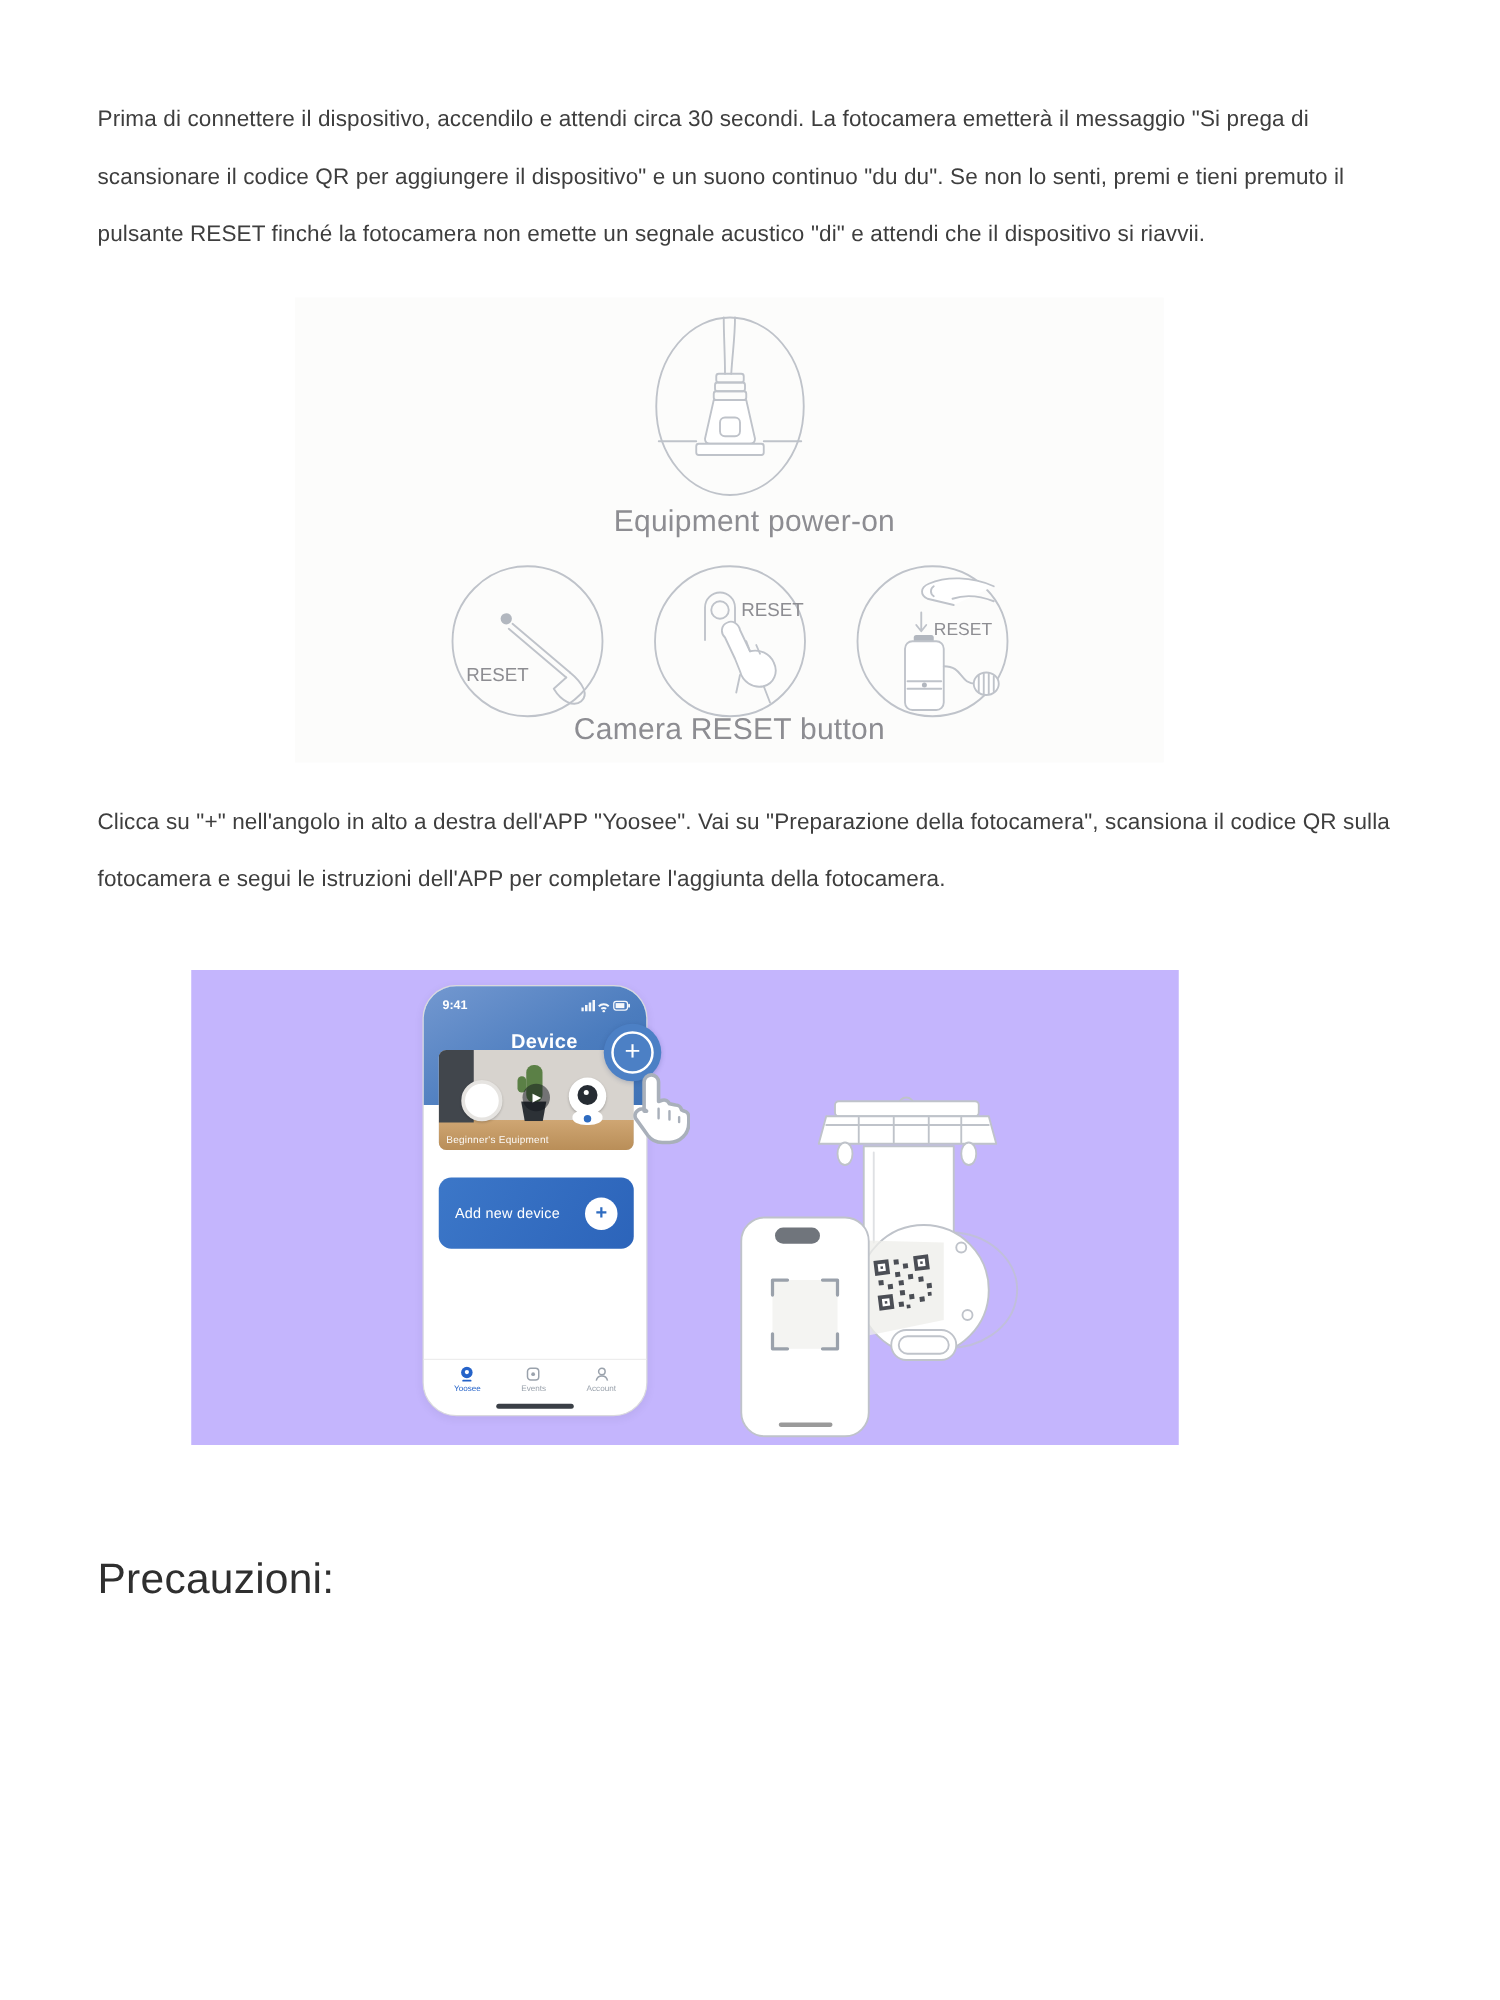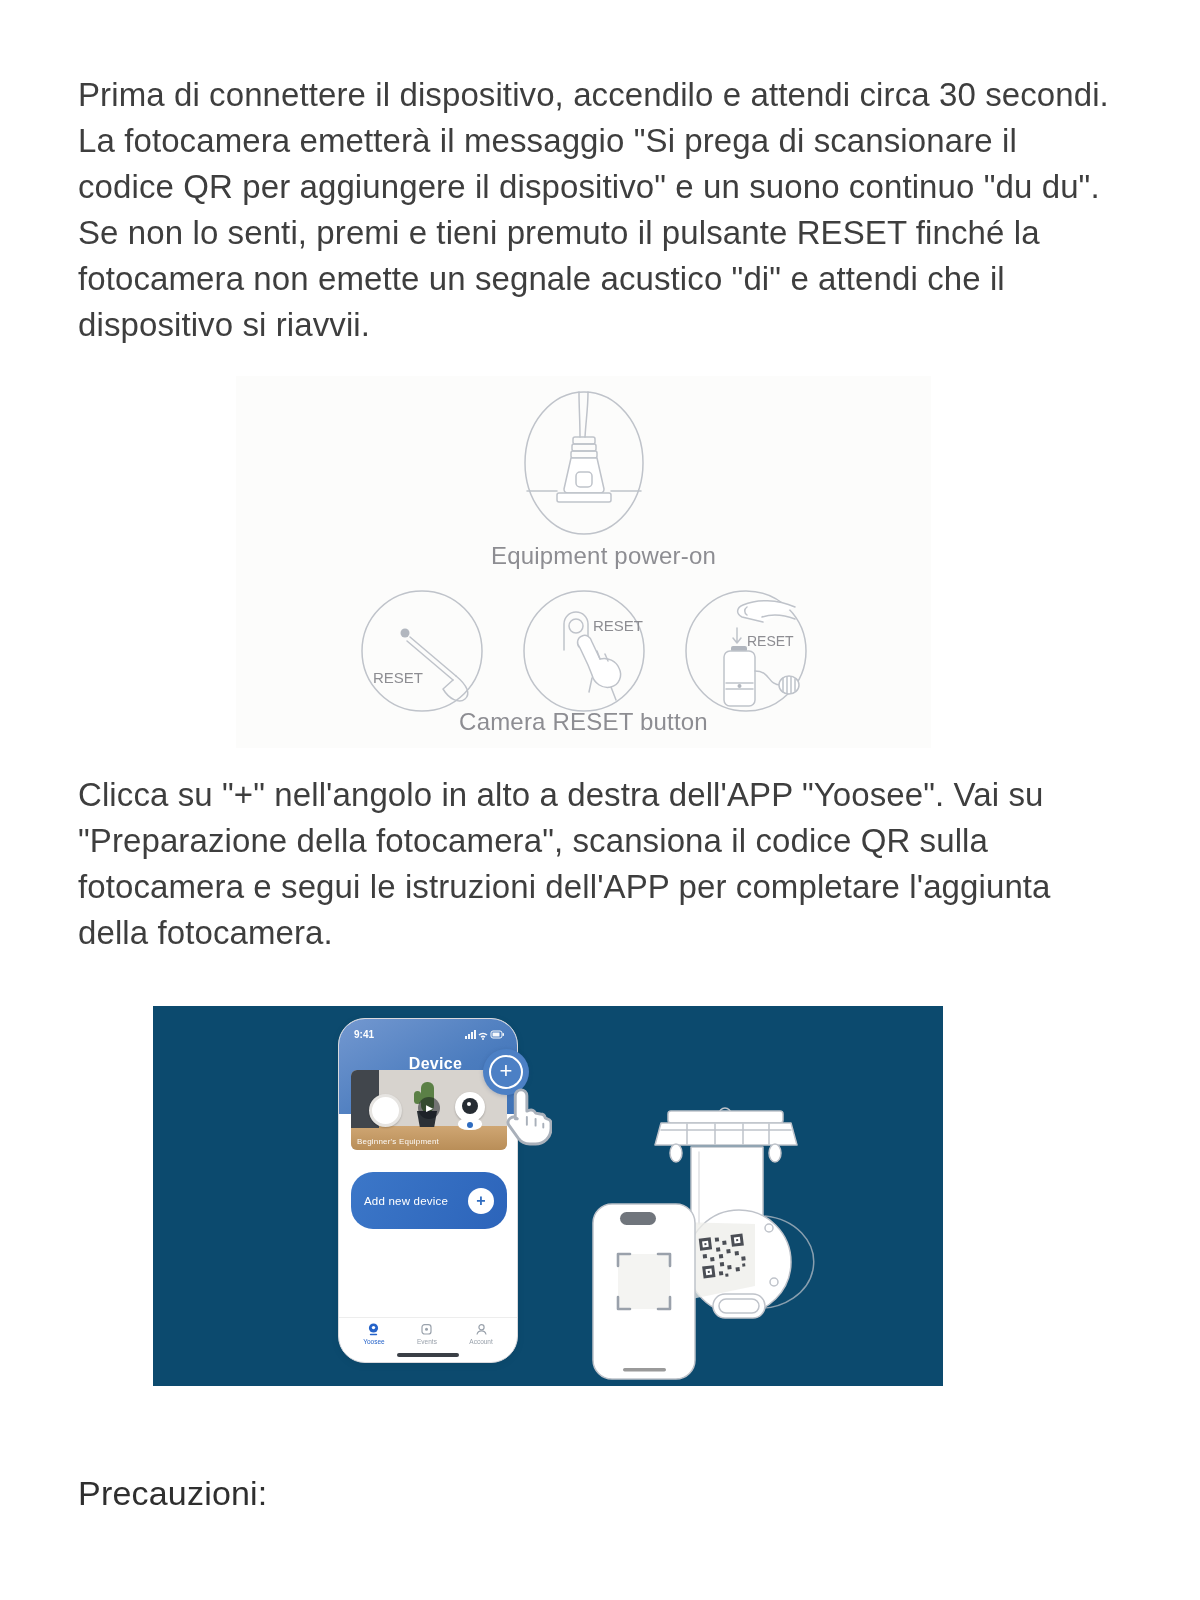--- a/index.html
+++ b/index.html
@@ -4,21 +4,21 @@
 <style>
   * { margin:0; padding:0; box-sizing:border-box; }
   html,body { background:#fff; }
   body {
     width:1200px; height:1600px; overflow:hidden; position:relative;
     font-family:"Liberation Sans", sans-serif; color:#3e3e3e;
   }
   .content { padding:0 78px; }
 
   .para {
-    font-size:33px; line-height:46px; color:#3e3e3e;
+    font-size:18px; line-height:46px; color:#3e3e3e;
     max-width:1050px; letter-spacing:0.1px;
   }
   .intro { padding-top:72px; }
 
   h2.section-heading {
     font-size:34px; font-weight:400; color:#2f2f2f; letter-spacing:0.2px;
   }
   .heading-add { margin-top:56px; }
   .heading-prec { margin-top:88px; }
   .para-add { margin-top:24px; }
@@ -35,21 +35,21 @@
   }
   .cap1 { margin-top:6px;margin-left:40px; }
   .cap2 { margin-top:-8px; }
   .reset-row { display:flex; gap:32px; margin-top:16px; }
   .lineart { stroke:#bfc3ca; stroke-width:1.5; fill:none; stroke-linecap:round; stroke-linejoin:round; }
   .lineart text { stroke:none; fill:#8d8d92; font-family:"Liberation Sans",sans-serif; }
 
   
   figure.fig2 {
     position:relative; width:790px; height:380px;
-    margin:50px 0 0 75px; background:#0c4a6e;
+    margin:50px 0 0 75px; background:#c4b5fd;
   }
   .phone-mock {
     position:absolute; left:185px; top:12px; width:180px; height:345px;
     background:#fff; border:1px solid #d9d9dd; border-radius:27px;
     box-shadow:0 2px 8px rgba(0,0,0,0.06);
   }
   .ph-header {
     position:absolute; left:0; top:0; right:0; height:95px;
     border-radius:26px 26px 0 0;
     background:linear-gradient(150deg,#7398d0 0%,#4b7cbe 60%,#3f72b6 100%);
@@ -81,21 +81,21 @@
   .cam-head { position:absolute; left:104px; top:22px; width:30px; height:30px; border-radius:50%; background:#fff; box-shadow:0 1px 2px rgba(0,0,0,0.25); }
   .cam-face { position:absolute; left:7px; top:6px; width:16px; height:16px; border-radius:50%; background:#262c33; }
   .cam-dot { position:absolute; left:5px; top:4px; width:4px; height:4px; border-radius:50%; background:#fff; }
   .cam-base { position:absolute; left:107px; top:48px; width:24px; height:12px; border-radius:45%; background:#fff; }
   .cam-logo { position:absolute; left:116px; top:52px; width:6px; height:6px; border-radius:50%; background:#2f6cc0; }
   .play-wrap { position:absolute; left:67px; top:27px; width:22px; height:22px; border-radius:50%; background:rgba(15,20,26,0.5); display:flex; align-items:center; justify-content:center; }
   .play-glyph { color:#fff; font-size:9px; line-height:1; margin-left:1px; }
   .tut-label { position:absolute; left:6px; bottom:4px; color:#fff; font-size:8px; opacity:0.95; letter-spacing:0.2px; }
 
   .add-btn {
-    position:absolute; left:12px; top:153px; width:156px; height:57px; border-radius:22px;
+    position:absolute; left:12px; top:153px; width:156px; height:57px; border-radius:10px;
     background:linear-gradient(120deg,#3c77c8,#2c64ba);
     display:flex; align-items:center; justify-content:space-between; padding:0 13px;
   }
   .add-label { color:#fff; font-size:11.5px; letter-spacing:0.2px; }
   .add-plus-circle { width:26px; height:26px; border-radius:50%; background:#fff; display:flex; align-items:center; justify-content:center; color:#2f6cc0; font-size:16px; font-weight:bold; line-height:1; }
 
   .tabbar {
     position:absolute; left:0; right:0; bottom:13px; height:32px;
     border-top:1px solid #ededed; display:flex; justify-content:space-around; align-items:center; padding:0 8px;
   }

